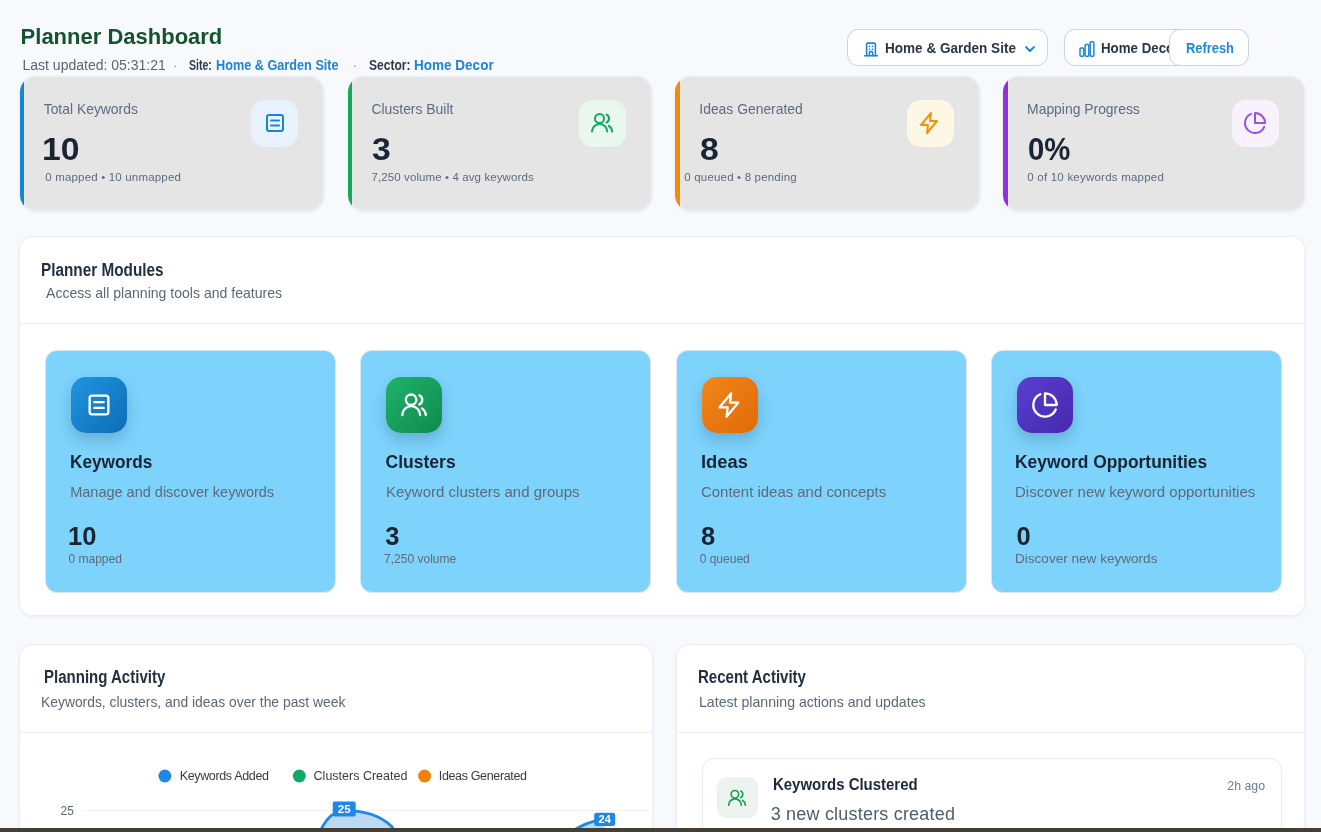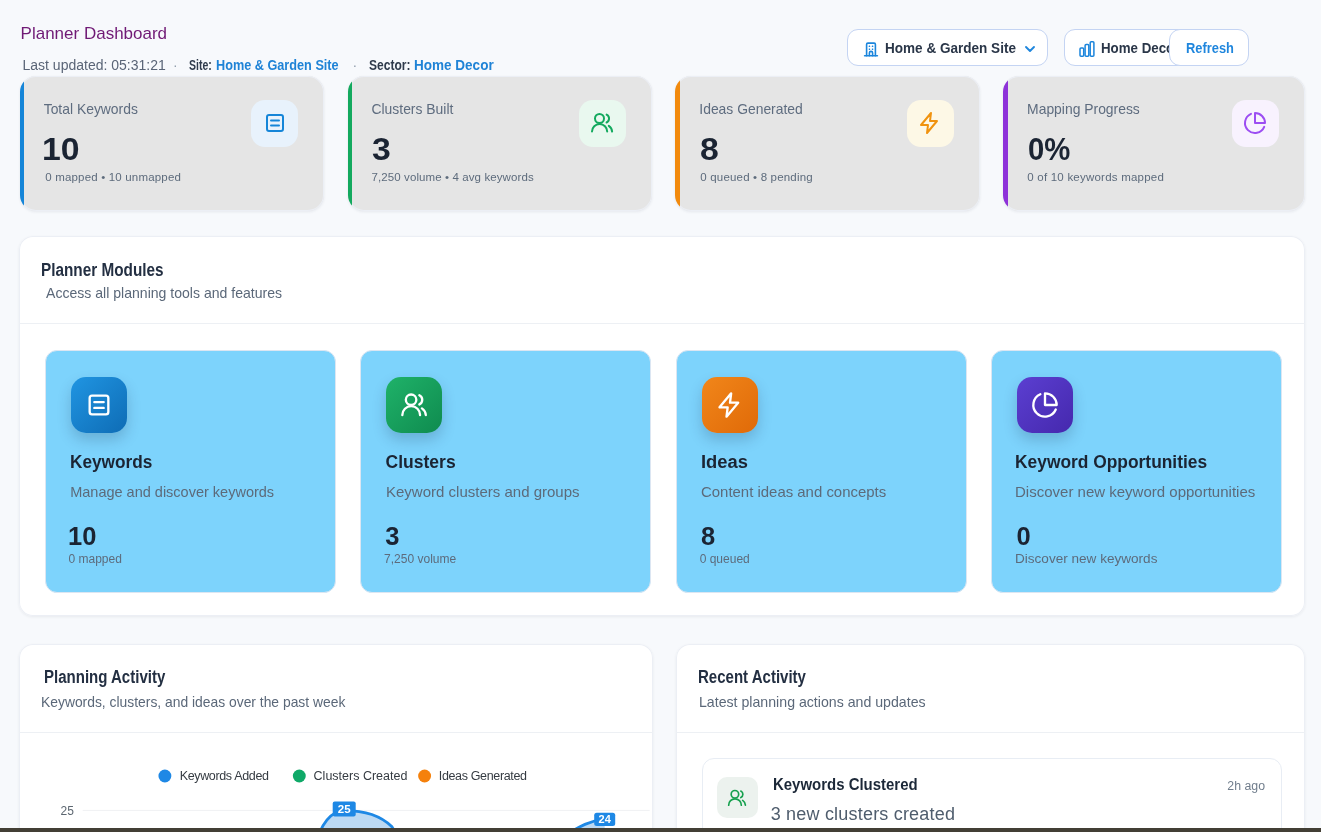--- a/index.html
+++ b/index.html
@@ -2,21 +2,21 @@
 <html><head>
 <meta charset="utf-8">
 <style>
 * { margin:0; padding:0; box-sizing:border-box; }
 html,body { width:1321px; height:832px; overflow:hidden; }
 body { background:#f7f9fc; font-family:"Liberation Sans", sans-serif; position:relative; }
 .abs { position:absolute; }
 .sx { transform-origin:left top; white-space:nowrap; }
 
 
-.title { left:20.6px; top:24px; font-size:17px; font-weight:400; color:#701a75; }
+.title { left:20.6px; top:24px; font-size:22px; font-weight:700; color:#14532d; }
 .subrow { left:18.5px; top:57.4px; width:520px; height:18px; font-size:14px; color:#5a6577; white-space:nowrap; }
 .subrow .lnk { color:#1f83d6; font-weight:700; }
 .subrow .dot { color:#93a0ae; }
 
 
 .btn { position:absolute; top:29px; height:37px; background:#fff; border:1px solid #c4d4f3; border-radius:11px; }
 .btxt { position:absolute; font-size:14.5px; font-weight:700; color:#2a3648; line-height:1; white-space:nowrap; transform-origin:left top; }
 
 
 .stat { position:absolute; top:76px; width:304.6px; height:135.3px; background:#e5e5e5; border-radius:16px; overflow:hidden; box-shadow:0 1px 3px rgba(25,39,60,0.08), inset 0 0 0 1px #eceff5; }
@@ -109,21 +109,21 @@
         <path d="M17.2 20.6a7.6 7.6 0 0 0-15.2 0"></path>
         <path d="M16.6 3.6a4.4 4.4 0 0 1 0 7.9"></path>
         <path d="M18.8 14.9a7.6 7.6 0 0 1 3.3 5.7"></path>
       </svg>
   </div>
 </div>
 <div class="stat" style="left:675.3px;">
   <div class="bar" style="background:#f28a0d;"></div>
   <div class="t">Ideas Generated</div>
   <div class="n" style="left:24.3px;">8</div>
-  <div class="s" style="left:25px; letter-spacing:0.18px;">0 queued • 8 pending</div>
+  <div class="s" style="left:9px; letter-spacing:0.18px;">0 queued • 8 pending</div>
   <div class="ic" style="background:#fdf8e6;">
     <svg width="24" height="24" viewBox="0 0 24 24" fill="none" stroke="#f0930f" stroke-width="2" stroke-linecap="round" stroke-linejoin="round">
         <path d="M13 2 3 14h7l-1 8 10-12h-7l1-8z"></path>
       </svg>
   </div>
 </div>
 <div class="stat" style="left:1003.1px; width:302px;">
   <div class="bar" style="background:#8e32d9;"></div>
   <div class="t">Mapping Progress</div>
   <div class="n" style="left:25px; transform:scaleX(0.945);">0%</div>

